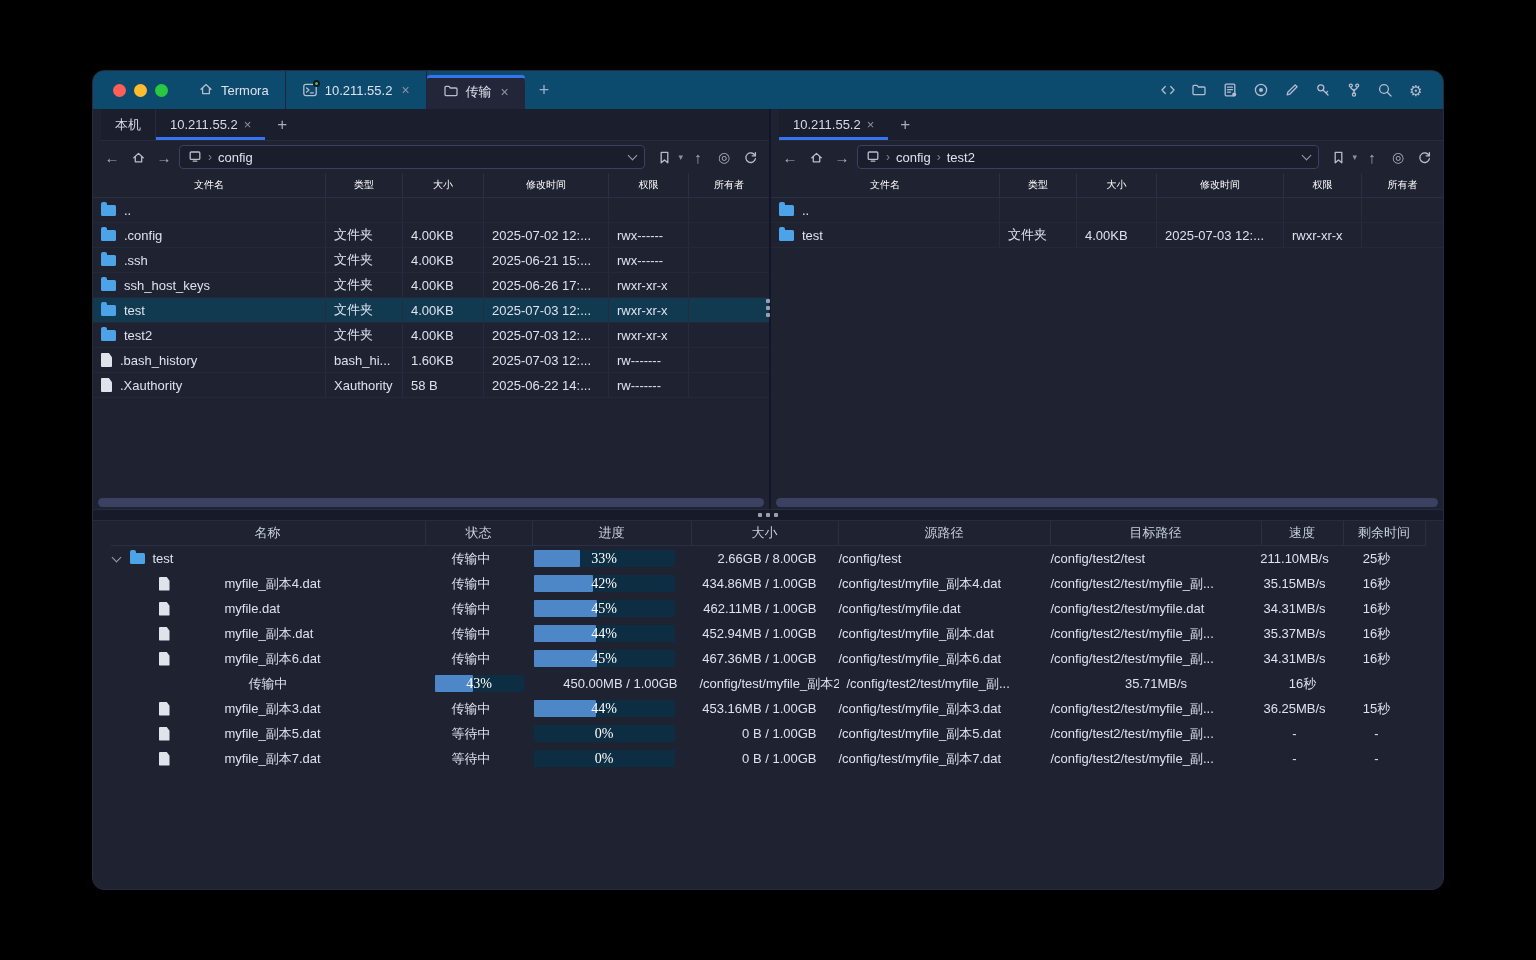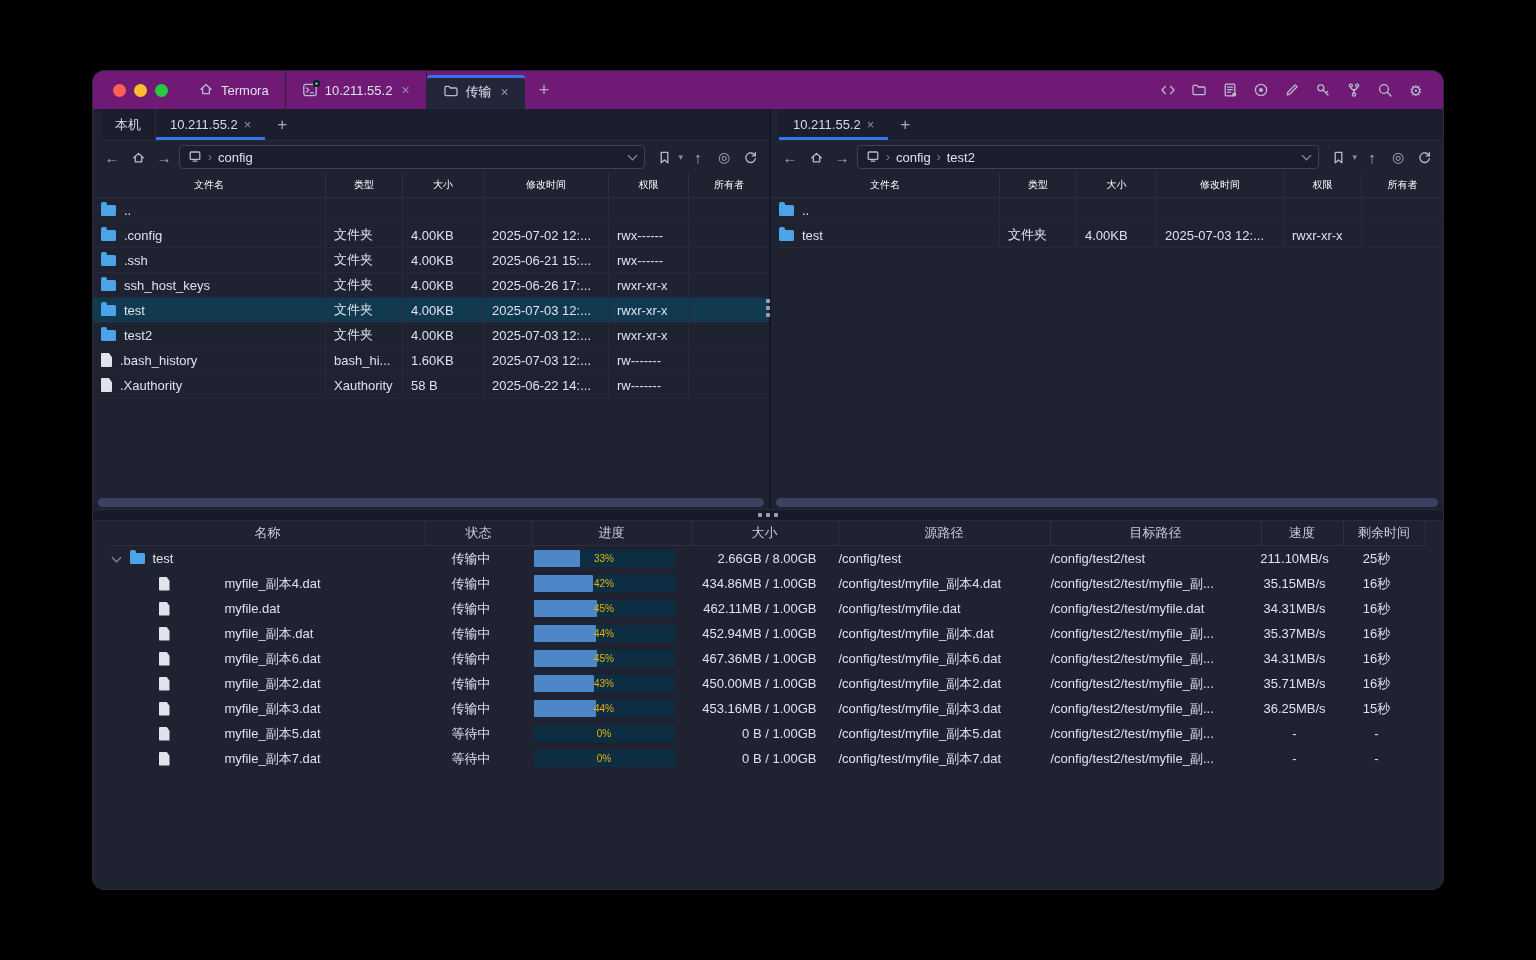--- a/index.html
+++ b/index.html
@@ -2,21 +2,21 @@
 <html style="--accent: #3574F0; --selection: #11394F; --progress_fill: #4E87C8; --progress_track: #0C2D42; --traffic_red: #FF5F57; --traffic_yellow: #FEBC2E; --traffic_green: #28C840;"><head>
 <meta charset="utf-8">
 <style>
   html,body{margin:0;padding:0;background:#000;width:1536px;height:960px;overflow:hidden;
     font-family:"Liberation Sans","DejaVu Sans",sans-serif;-webkit-font-smoothing:antialiased;}
   *{box-sizing:border-box;}
   .window{position:absolute;left:92px;top:70px;width:1352px;height:820px;background:#1f2230;
     border-radius:12px;overflow:hidden;border:1px solid #272b3c;display:flex;flex-direction:column;}
 
   
-  .titlebar{height:38px;background:#701a75;display:flex;align-items:stretch;flex:none;}
+  .titlebar{height:38px;background:#0c4a6e;display:flex;align-items:stretch;flex:none;}
   .lights{display:flex;align-items:center;gap:8px;padding:0 14px 0 20px;}
   .light{width:13px;height:13px;border-radius:50%;}
   .l-red{background:var(--traffic_red,#ff5f57);}
   .l-yellow{background:var(--traffic_yellow,#febc2e);}
   .l-green{background:var(--traffic_green,#28c840);}
   .ttab{display:flex;align-items:center;gap:7px;padding:0 16px;color:#dde2ee;font-size:13px;
     border-right:1px solid #20243a;position:relative;cursor:default;}
   .ttab .x{color:#8d93a6;font-size:14px;margin-left:2px;}
   .ttab.active{background:#222638;border-radius:8px 8px 0 0;border-right:none;margin-top:4px;}
   .ttab.active::before{content:"";position:absolute;top:0;left:0;right:0;height:3px;
@@ -91,21 +91,21 @@
   .tc{height:100%;display:flex;align-items:center;padding:0 8px;overflow:hidden;white-space:nowrap;}
   .tc.center{justify-content:center;}
   .tc.right{justify-content:flex-end;padding-right:14px;}
   .tname{padding-left:8px;}
   .tname.child{padding-left:56px;gap:47px;}
   .chev{width:7px;height:7px;border-right:1.5px solid #9aa1b4;border-bottom:1.5px solid #9aa1b4;
     transform:rotate(45deg);margin:-3px 10px 0 2px;flex:none;}
   .bar{position:relative;width:100%;height:17px;background:var(--progress_track,#0c2d42);border-radius:1px;margin:0 1px;}
   .fill{position:absolute;left:0;top:0;bottom:0;background:var(--progress_fill,#4e87c8);border-radius:1px;}
   .pct{position:absolute;inset:0;display:flex;align-items:center;justify-content:center;
-    color:#eab308;font-size:10px;}
+    color:#ffffff;font-size:14px;font-family:Liberation Serif, serif;}
 </style>
 </head>
 <body>
 
 <div class="window">
 
   <div class="titlebar">
     <div class="lights">
       <span class="light l-red"></span>
       <span class="light l-yellow"></span>
@@ -550,24 +550,20 @@
         </div>
       <div class="tc right">467.36MB / 1.00GB</div>
       <div class="tc">/config/test/myfile_副本6.dat</div>
       <div class="tc">/config/test2/test/myfile_副...</div>
       <div class="tc center">34.31MB/s</div>
       <div class="tc center">16秒</div>
       <div class="tc"></div>
     </div>
 
     <div class="trow">
-      <div class="tc tname child">
-          <span class="ifile"></span>
-          <span>myfile_副本2.dat</span>
-        </div>
       <div class="tc center">传输中</div>
       <div class="tc">
           <div class="bar">
             <div class="fill" style="width: 43%;"></div>
             <span class="pct">43%</span>
           </div>
         </div>
       <div class="tc right">450.00MB / 1.00GB</div>
       <div class="tc">/config/test/myfile_副本2.dat</div>
       <div class="tc">/config/test2/test/myfile_副...</div>

